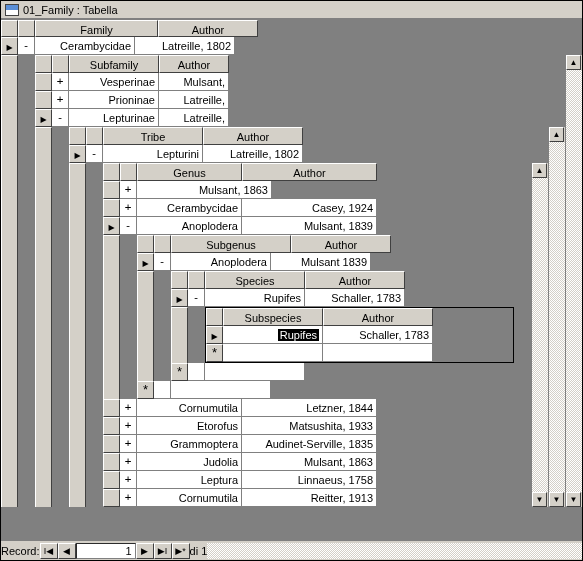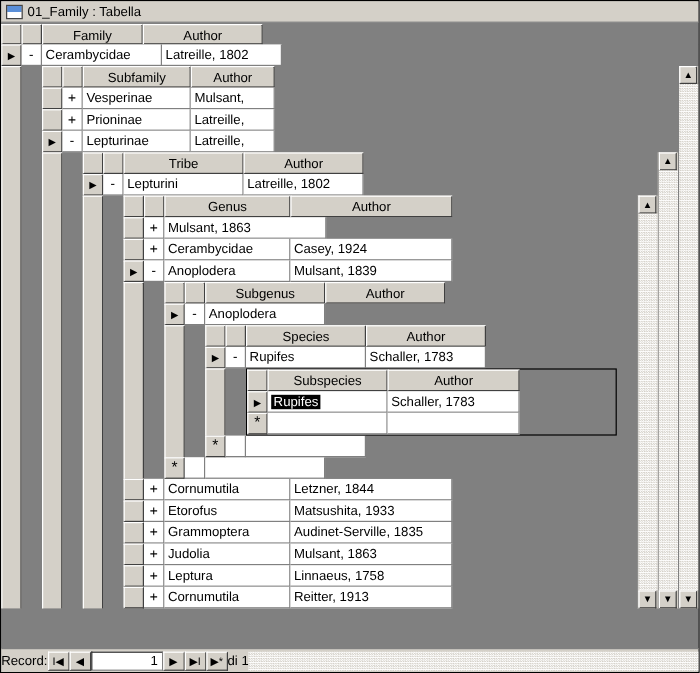--- a/index.html
+++ b/index.html
@@ -46,20 +46,21 @@
     line-height: 18px;
   }
   .cell {
     border: 1px solid #808080;
     border-top: none;
     border-left: none;
     background: #fff;
     padding: 0 3px;
     overflow: hidden;
     white-space: nowrap;
+    text-align: right;
   }
   .cell.hdr {
     background: #d4d0c8;
     border-top: 1px solid #fff;
     border-left: 1px solid #fff;
     border-right: 1px solid #404040;
     border-bottom: 1px solid #404040;
     text-align: center;
   }
   .selector {
@@ -165,21 +166,21 @@
   <div class="titlebar">
     <div class="title-icon"></div>
     <span class="title-text">01_Family : Tabella</span>
   </div>
 
   <div class="content">
 
     <div class="header-row" style="border-top:1px solid #808080;">
       <div class="selector"></div>
       <div class="exp" style="background:#d4d0c8;border-top:1px solid #fff;border-left:1px solid #fff;border-right:1px solid #404040;border-bottom:1px solid #404040;"></div>
-      <div class="cell hdr" style="width:84px">Family</div>
+      <div class="cell hdr" style="width:123px">Family</div>
       <div class="cell hdr" style="width:100px">Author</div>
       <div style="flex:1" class="grey-bg"></div>
     </div>
     <div class="data-row">
       <div class="selector row-triangle"></div>
       <div class="exp">-</div>
       <div class="cell" style="width:100px">Cerambycidae</div>
       <div class="cell" style="width:100px">Latreille, 1802</div>
       <div style="flex:1" class="grey-bg"></div>
     </div>
@@ -284,29 +285,30 @@
                 </div>
 
                 <div style="display:flex;">
                   <div class="selector" style="height:auto;align-self:stretch;border-bottom:none"></div>
                   <div style="width:17px;background:#808080;align-self:stretch"></div>
                   <div style="flex:1;position:relative">
 
                     <div class="header-row">
                       <div class="selector"></div>
                       <div class="exp" style="background:#d4d0c8;border-top:1px solid #fff;border-left:1px solid #fff;border-right:1px solid #404040;border-bottom:1px solid #404040;"></div>
-                      <div class="cell hdr" style="width:100px">Subgenus</div>
+                      <div class="cell hdr" style="width:120px">Subgenus</div>
                       <div class="cell hdr" style="width:100px">Author</div>
                       <div style="flex:1" class="grey-bg"></div>
                         <div style="width:68px"></div>
                     </div>
                     <div class="data-row">
                       <div class="selector row-triangle"></div>
                       <div class="exp">-</div>
                       <div class="cell" style="width:100px">Anoplodera</div>
+                      <div class="cell" style="width:100px">Mulsant 1839</div>
                       <div style="flex:1" class="grey-bg"></div>
                         <div style="width:68px"></div>
                     </div>
 
                     <div style="display:flex;">
                       <div class="selector" style="height:auto;align-self:stretch;border-bottom:none"></div>
                       <div style="width:17px;background:#808080;align-self:stretch"></div>
                       <div style="flex:1;position:relative">
 
                         <div class="header-row">

